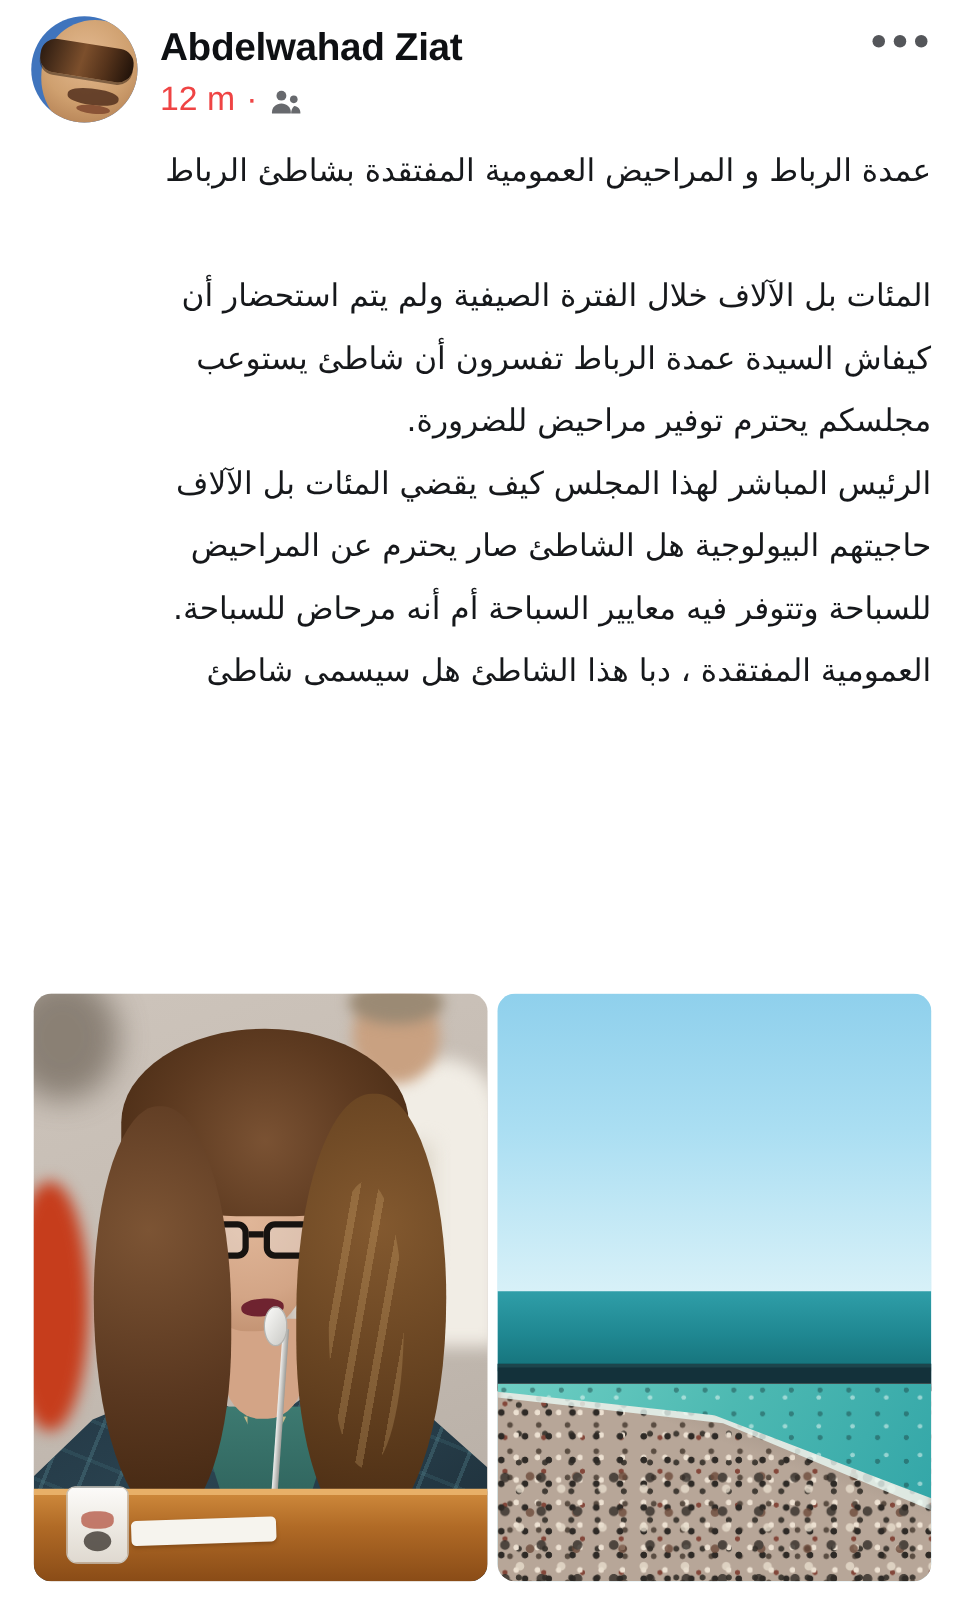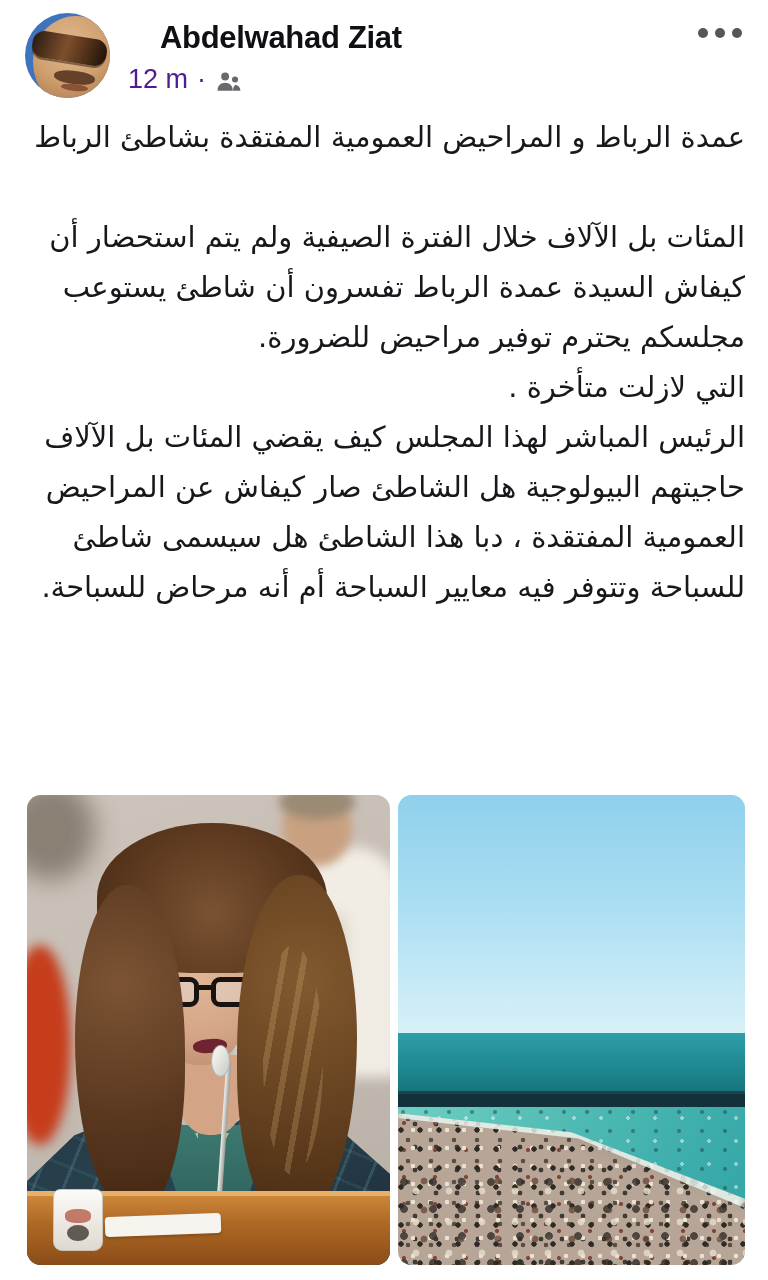--- a/index.html
+++ b/index.html
@@ -37,44 +37,44 @@
     background: #54301d; opacity: .85; transform: rotate(7deg);
   }
   .avatar .av-mouth {
     position: absolute; left: 42%; top: 84%; width: 32%; height: 8%;
     border-radius: 50%;
     background: #8a5336; transform: rotate(6deg);
   }
   .author {
     position: absolute; left: 128px; top: 20px;
     font-size: 31px; font-weight: bold; color: #0e1013;
-    letter-spacing: -0.3px; cursor: pointer; margin-left: 32px;
+    letter-spacing: -0.3px; cursor: pointer;
   }
   .meta {
     position: absolute; left: 128px; top: 64px;
     display: flex; align-items: center; gap: 9px;
-    font-size: 27px; color: #4c1d95;
+    font-size: 27px; color: #ef4444;
   }
   .meta .ts { cursor: pointer; }
   .meta svg { display: block; margin-top: 3px; }
   .menu-btn {
     position: absolute; right: 20px; top: 22px;
     display: flex; gap: 7px; padding: 6px; cursor: pointer;
   }
   .menu-btn i {
     width: 10px; height: 10px; border-radius: 50%;
     background: #54565a; display: block;
   }
 
   
   .post-text {
     position: absolute; top: 112px; right: 23px; left: 23px;
     direction: rtl; text-align: right;
     font-family: "DejaVu Sans", sans-serif;
-    font-size: 29px; line-height: 50px; color: #16181b;
+    font-size: 25px; line-height: 50px; color: #16181b;
     overflow: hidden;
   }
   .post-line { min-height: 50px; white-space: nowrap; }
 
   
   .photos { position: absolute; top: 795px; left: 27px; width: 718px; height: 470px; display: flex; gap: 8px; }
   .photo { position: relative; overflow: hidden; border-radius: 14px; cursor: pointer; }
   .photo-left  { width: 363px; height: 470px; background: linear-gradient(160deg, #cdc4bb 0%, #c3bab1 55%, #b6ada4 100%); }
   .photo-right { width: 347px; height: 470px; background: #bfe7f4; }
   .photo .abs { position: absolute; }
@@ -201,25 +201,24 @@
     <i></i>
     <i></i>
   </div>
 
   <div class="post-text">
     <div class="post-line">عمدة الرباط و المراحيض العمومية المفتقدة بشاطئ الرباط</div>
     <div class="post-line"></div>
     <div class="post-line">المئات بل الآلاف خلال الفترة الصيفية ولم يتم استحضار أن</div>
     <div class="post-line">كيفاش السيدة عمدة الرباط تفسرون أن شاطئ يستوعب</div>
     <div class="post-line">مجلسكم يحترم توفير مراحيض للضرورة.</div>
-    <div class="post-line">التي لازلت متأخرة .</div>
     <div class="post-line">الرئيس المباشر لهذا المجلس كيف يقضي المئات بل الآلاف</div>
-    <div class="post-line">حاجيتهم البيولوجية هل الشاطئ صار كيفاش عن المراحيض</div>
+    <div class="post-line">حاجيتهم البيولوجية هل الشاطئ صار يحترم عن المراحيض</div>
+    <div class="post-line">للسباحة وتتوفر فيه معايير السباحة أم أنه مرحاض للسباحة.</div>
     <div class="post-line">العمومية المفتقدة ، دبا هذا الشاطئ هل سيسمى شاطئ</div>
-    <div class="post-line">للسباحة وتتوفر فيه معايير السباحة أم أنه مرحاض للسباحة.</div>
   </div>
 
   <div class="photos">
 
     <div class="photo photo-left">
       <div class="abs p-blob-tl"></div>
       <div class="abs p-chair"></div>
       <div class="abs p-man-body"></div>
       <div class="abs p-man-vest"></div>
       <div class="abs p-man-head"></div>

